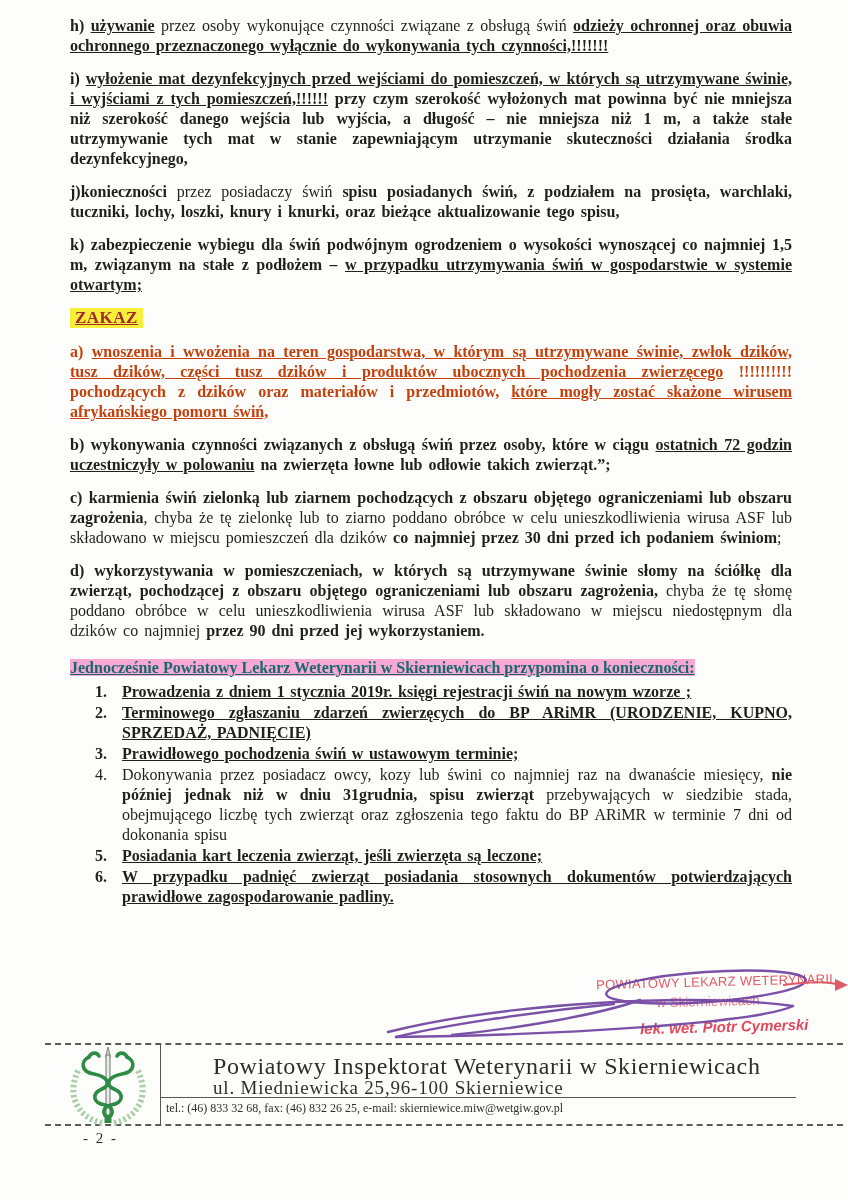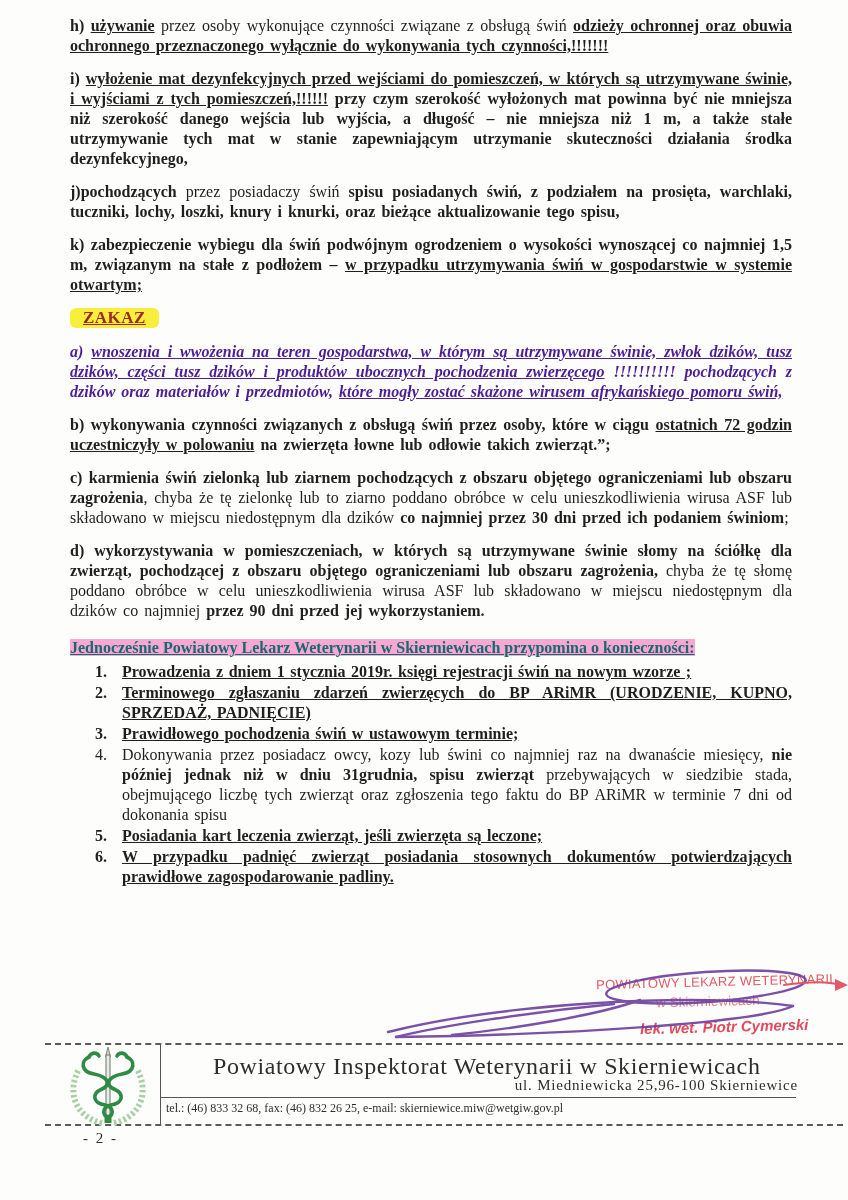--- a/index.html
+++ b/index.html
@@ -7,25 +7,25 @@
     position:relative;width:848px;height:1200px;margin:0 auto;
     background:#fdfdfb;overflow:hidden;
     font-family:"Liberation Serif","DejaVu Serif",serif;
     color:#1f1f1f;
   }
   .content{position:absolute;left:70px;top:16px;width:722px;}
   p.para{margin:0 0 13px 0;text-align:justify;font-size:16px;line-height:20px;word-spacing:2px;}
   p.tight{margin-bottom:16px;}
   .b{font-weight:700;}
   .bu{font-weight:700;text-decoration:underline;}
-  .red{color:#4c1d95;font-style:italic;}
+  .red{color:#c2410c;}
   .zakaz-wrap{margin:7px 0 14px 0;}
   .zakaz{
     display:inline-block;background:#f8ef3c;color:#a3282a;font-weight:700;
-    text-decoration:underline;font-size:17px;letter-spacing:.5px;padding:0 13px;border-radius:6px;
+    text-decoration:underline;font-size:17px;letter-spacing:.5px;padding:0 5px;
   }
   .rem-heading{margin:0 0 3px 0;text-align:justify;font-size:16px;line-height:22px;}
   .rem-heading .hl{background:#f9a8d4;color:#17696f;font-weight:700;text-decoration:underline;}
   .olist{margin-top:2px;}
   .li{display:flex;padding-left:25px;font-size:16px;line-height:20px;margin-bottom:1px;}
   .num{flex:none;width:27px;}
   .itext{display:block;flex:1;text-align:justify;word-spacing:1.5px;}
   
   .stamp-l1{position:absolute;left:596px;top:974px;width:250px;font-family:"Liberation Sans",sans-serif;
     font-size:13px;color:#df5a66;letter-spacing:.3px;transform:rotate(-1.5deg);}
@@ -33,47 +33,47 @@
     font-size:13.5px;color:#e4808a;transform:rotate(-1.5deg);}
   .stamp-signer{position:absolute;left:640px;top:1018px;font-family:"Liberation Sans",sans-serif;
     font-size:15px;font-weight:700;font-style:italic;color:#e04a5e;transform:rotate(-1.5deg);}
   .overlay{position:absolute;left:0;top:0;width:848px;height:1200px;pointer-events:none;}
   
   .dash-top{position:absolute;left:45px;width:798px;top:1043px;border-top:2px dashed #5a5a5a;}
   .dash-bottom{position:absolute;left:45px;width:798px;top:1124px;border-top:2px dashed #5a5a5a;}
   .vline{position:absolute;left:160px;top:1044px;height:80px;border-left:1.5px solid #555;}
   .fline{position:absolute;left:160px;top:1097px;width:636px;border-top:1.5px solid #555;}
   .f-org{position:absolute;left:213px;top:1053px;width:585px;font-size:24px;letter-spacing:.6px;color:#2e2e2e;}
-  .f-addr{position:absolute;left:213px;top:1077px;width:585px;text-align:right;font-size:15px;letter-spacing:.8px;color:#2e2e2e;}
+  .f-addr{position:absolute;left:213px;top:1077px;width:585px;text-align:left;font-size:19px;letter-spacing:.8px;color:#2e2e2e;}
   .f-contact{position:absolute;left:166px;top:1101px;font-size:12px;color:#2e2e2e;}
   .pagenum{position:absolute;left:83px;top:1130px;font-size:15px;letter-spacing:2px;color:#2e2e2e;}
   .logo{position:absolute;left:58px;top:1047px;}
 </style>
 </head>
 <body>
 
 <div class="page">
 
   <div class="content">
 
     <p class="para"><span class="b">h) </span><span class="bu">używanie</span><span> przez osoby wykonujące czynności związane z obsługą świń </span><span class="bu">odzieży ochronnej oraz obuwia ochronnego przeznaczonego wyłącznie do wykonywania tych czynności,!!!!!!!</span></p>
 
     <p class="para"><span class="b">i) </span><span class="bu">wyłożenie mat dezynfekcyjnych przed wejściami do pomieszczeń, w których są utrzymywane świnie, i wyjściami z tych pomieszczeń,!!!!!!</span><span class="b"> przy czym szerokość wyłożonych mat powinna być nie mniejsza niż szerokość danego wejścia lub wyjścia, a długość – nie mniejsza niż 1 m, a także stałe utrzymywanie tych mat w stanie zapewniającym utrzymanie skuteczności działania środka dezynfekcyjnego,</span></p>
 
-    <p class="para"><span class="b">j)pochodzących</span><span> przez posiadaczy świń </span><span class="b">spisu posiadanych świń, z podziałem na prosięta, warchlaki, tuczniki, lochy, loszki, knury i knurki, oraz bieżące aktualizowanie tego spisu,</span></p>
+    <p class="para"><span class="b">j)konieczności</span><span> przez posiadaczy świń </span><span class="b">spisu posiadanych świń, z podziałem na prosięta, warchlaki, tuczniki, lochy, loszki, knury i knurki, oraz bieżące aktualizowanie tego spisu,</span></p>
 
     <p class="para"><span class="b">k) zabezpieczenie wybiegu dla świń podwójnym ogrodzeniem o wysokości wynoszącej co najmniej 1,5 m, związanym na stałe z podłożem – </span><span class="bu">w przypadku utrzymywania świń w gospodarstwie w systemie otwartym;</span></p>
 
     <div class="zakaz-wrap"><span class="zakaz">ZAKAZ</span></div>
 
     <p class="para red"><span class="b">a) </span><span class="bu">wnoszenia i wwożenia na teren gospodarstwa, w którym są utrzymywane świnie, zwłok dzików, tusz dzików, części tusz dzików i produktów ubocznych pochodzenia zwierzęcego</span><span class="b">  !!!!!!!!!! pochodzących z dzików oraz materiałów i przedmiotów, </span><span class="bu">które mogły zostać skażone wirusem afrykańskiego pomoru świń,</span></p>
 
     <p class="para"><span class="b">b) wykonywania czynności związanych z obsługą świń przez osoby, które w ciągu </span><span class="bu">ostatnich 72 godzin uczestniczyły w polowaniu</span><span class="b"> na zwierzęta łowne lub odłowie takich zwierząt.”;</span></p>
 
-    <p class="para"><span class="b">c) karmienia świń zielonką lub ziarnem pochodzących z obszaru objętego ograniczeniami lub obszaru zagrożenia</span><span>, chyba że tę zielonkę lub to ziarno poddano obróbce w celu unieszkodliwienia wirusa ASF lub składowano w miejscu niedostępnym dla dzików </span><span class="b">co najmniej przez 30 dni przed ich podaniem świniom</span><span>;</span></p>
+    <p class="para"><span class="b">c) karmienia świń zielonką lub ziarnem pochodzących z obszaru objętego ograniczeniami lub obszaru zagrożenia</span><span>, chyba że tę zielonkę lub to ziarno poddano obróbce w celu unieszkodliwienia wirusa ASF lub składowano w miejscu pomieszczeń dla dzików </span><span class="b">co najmniej przez 30 dni przed ich podaniem świniom</span><span>;</span></p>
 
     <p class="para tight"><span class="b">d) wykorzystywania w pomieszczeniach, w których są utrzymywane świnie słomy na ściółkę dla zwierząt, pochodzącej z obszaru objętego ograniczeniami lub obszaru zagrożenia,</span><span> chyba że tę słomę poddano obróbce w celu unieszkodliwienia wirusa ASF lub składowano w miejscu niedostępnym dla dzików co najmniej </span><span class="b">przez 90 dni przed jej wykorzystaniem.</span></p>
 
     <p class="rem-heading"><span class="hl">Jednocześnie Powiatowy Lekarz Weterynarii w Skierniewicach przypomina  o konieczności:</span></p>
 
     <div class="olist">
       <div class="li">
         <span class="num b">1.</span>
         <span class="itext bu">Prowadzenia z  dniem 1 stycznia 2019r. księgi rejestracji świń na nowym wzorze ;</span>
       </div>

